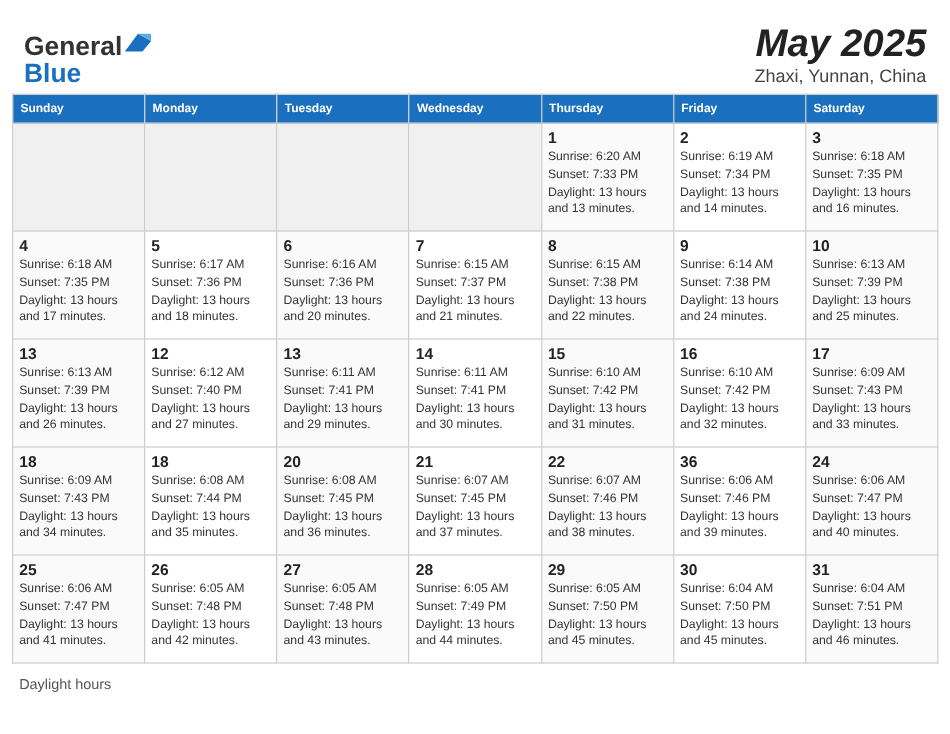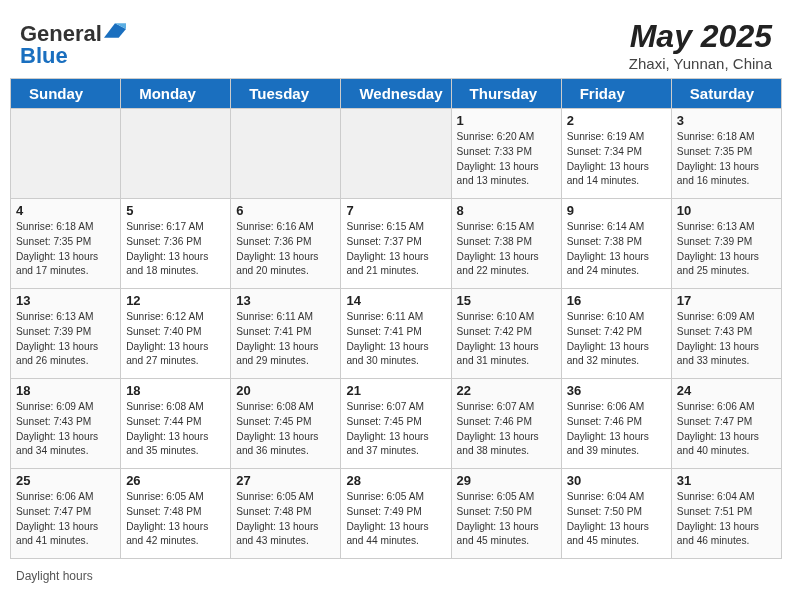--- a/index.html
+++ b/index.html
@@ -6,21 +6,21 @@
     body {
       font-family: Arial, sans-serif;
       background: #fff;
       width: 792px;
       min-height: 612px;
       padding: 10px;
     }
     .header {
       display: flex;
       justify-content: space-between;
-      align-items: center;
+      align-items: flex-end;
       padding: 8px 10px 6px 10px;
     }
     .logo {
       display: flex;
       align-items: center;
     }
     .logo-text-general {
       font-size: 22px;
       font-weight: bold;
       color: #333;
@@ -50,22 +50,22 @@
     }
     table {
       width: 100%;
       border-collapse: collapse;
       table-layout: fixed;
     }
     th {
       background: #1a6fbf;
       color: #fff;
       text-align: left;
-      padding: 6px 18px;
-      font-size: 15px;
+      padding: 6px 6px;
+      font-size: 10px;
       font-weight: bold;
       border: 1px solid #ccc;
     }
     td {
       vertical-align: top;
       border: 1px solid #ccc;
       padding: 4px 5px;
       min-height: 80px;
       height: 90px;
       font-size: 10.5px;

